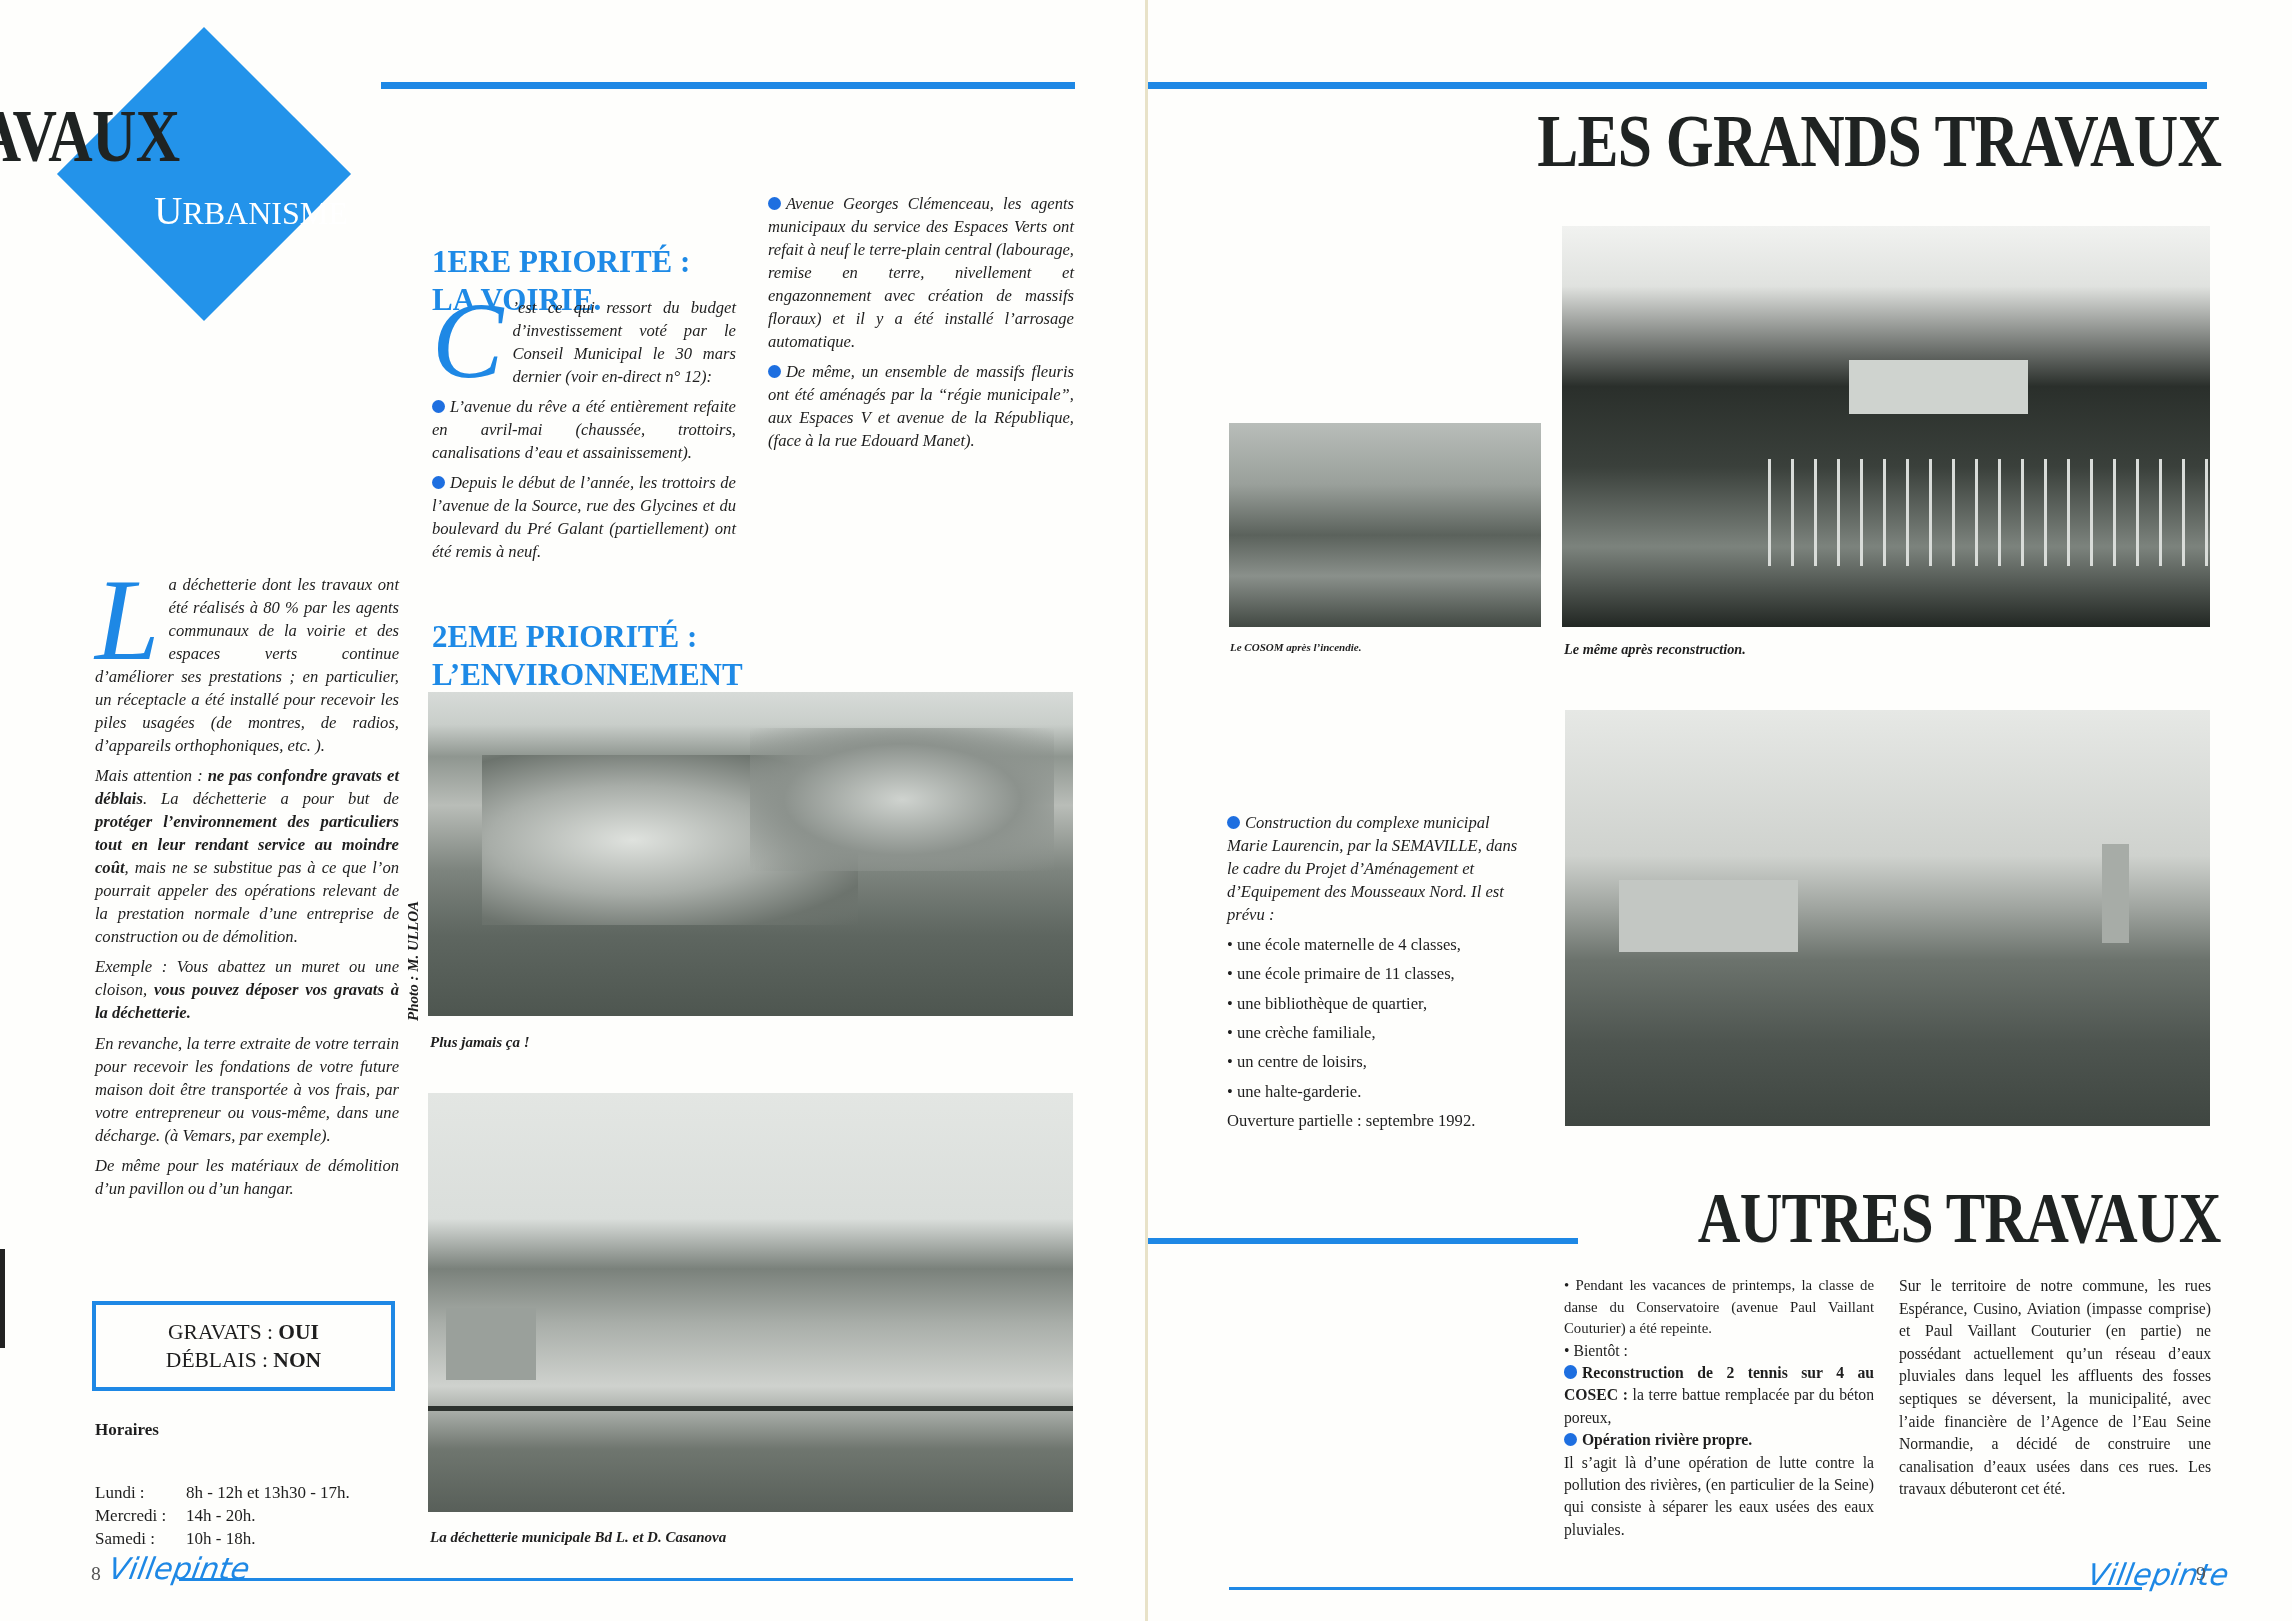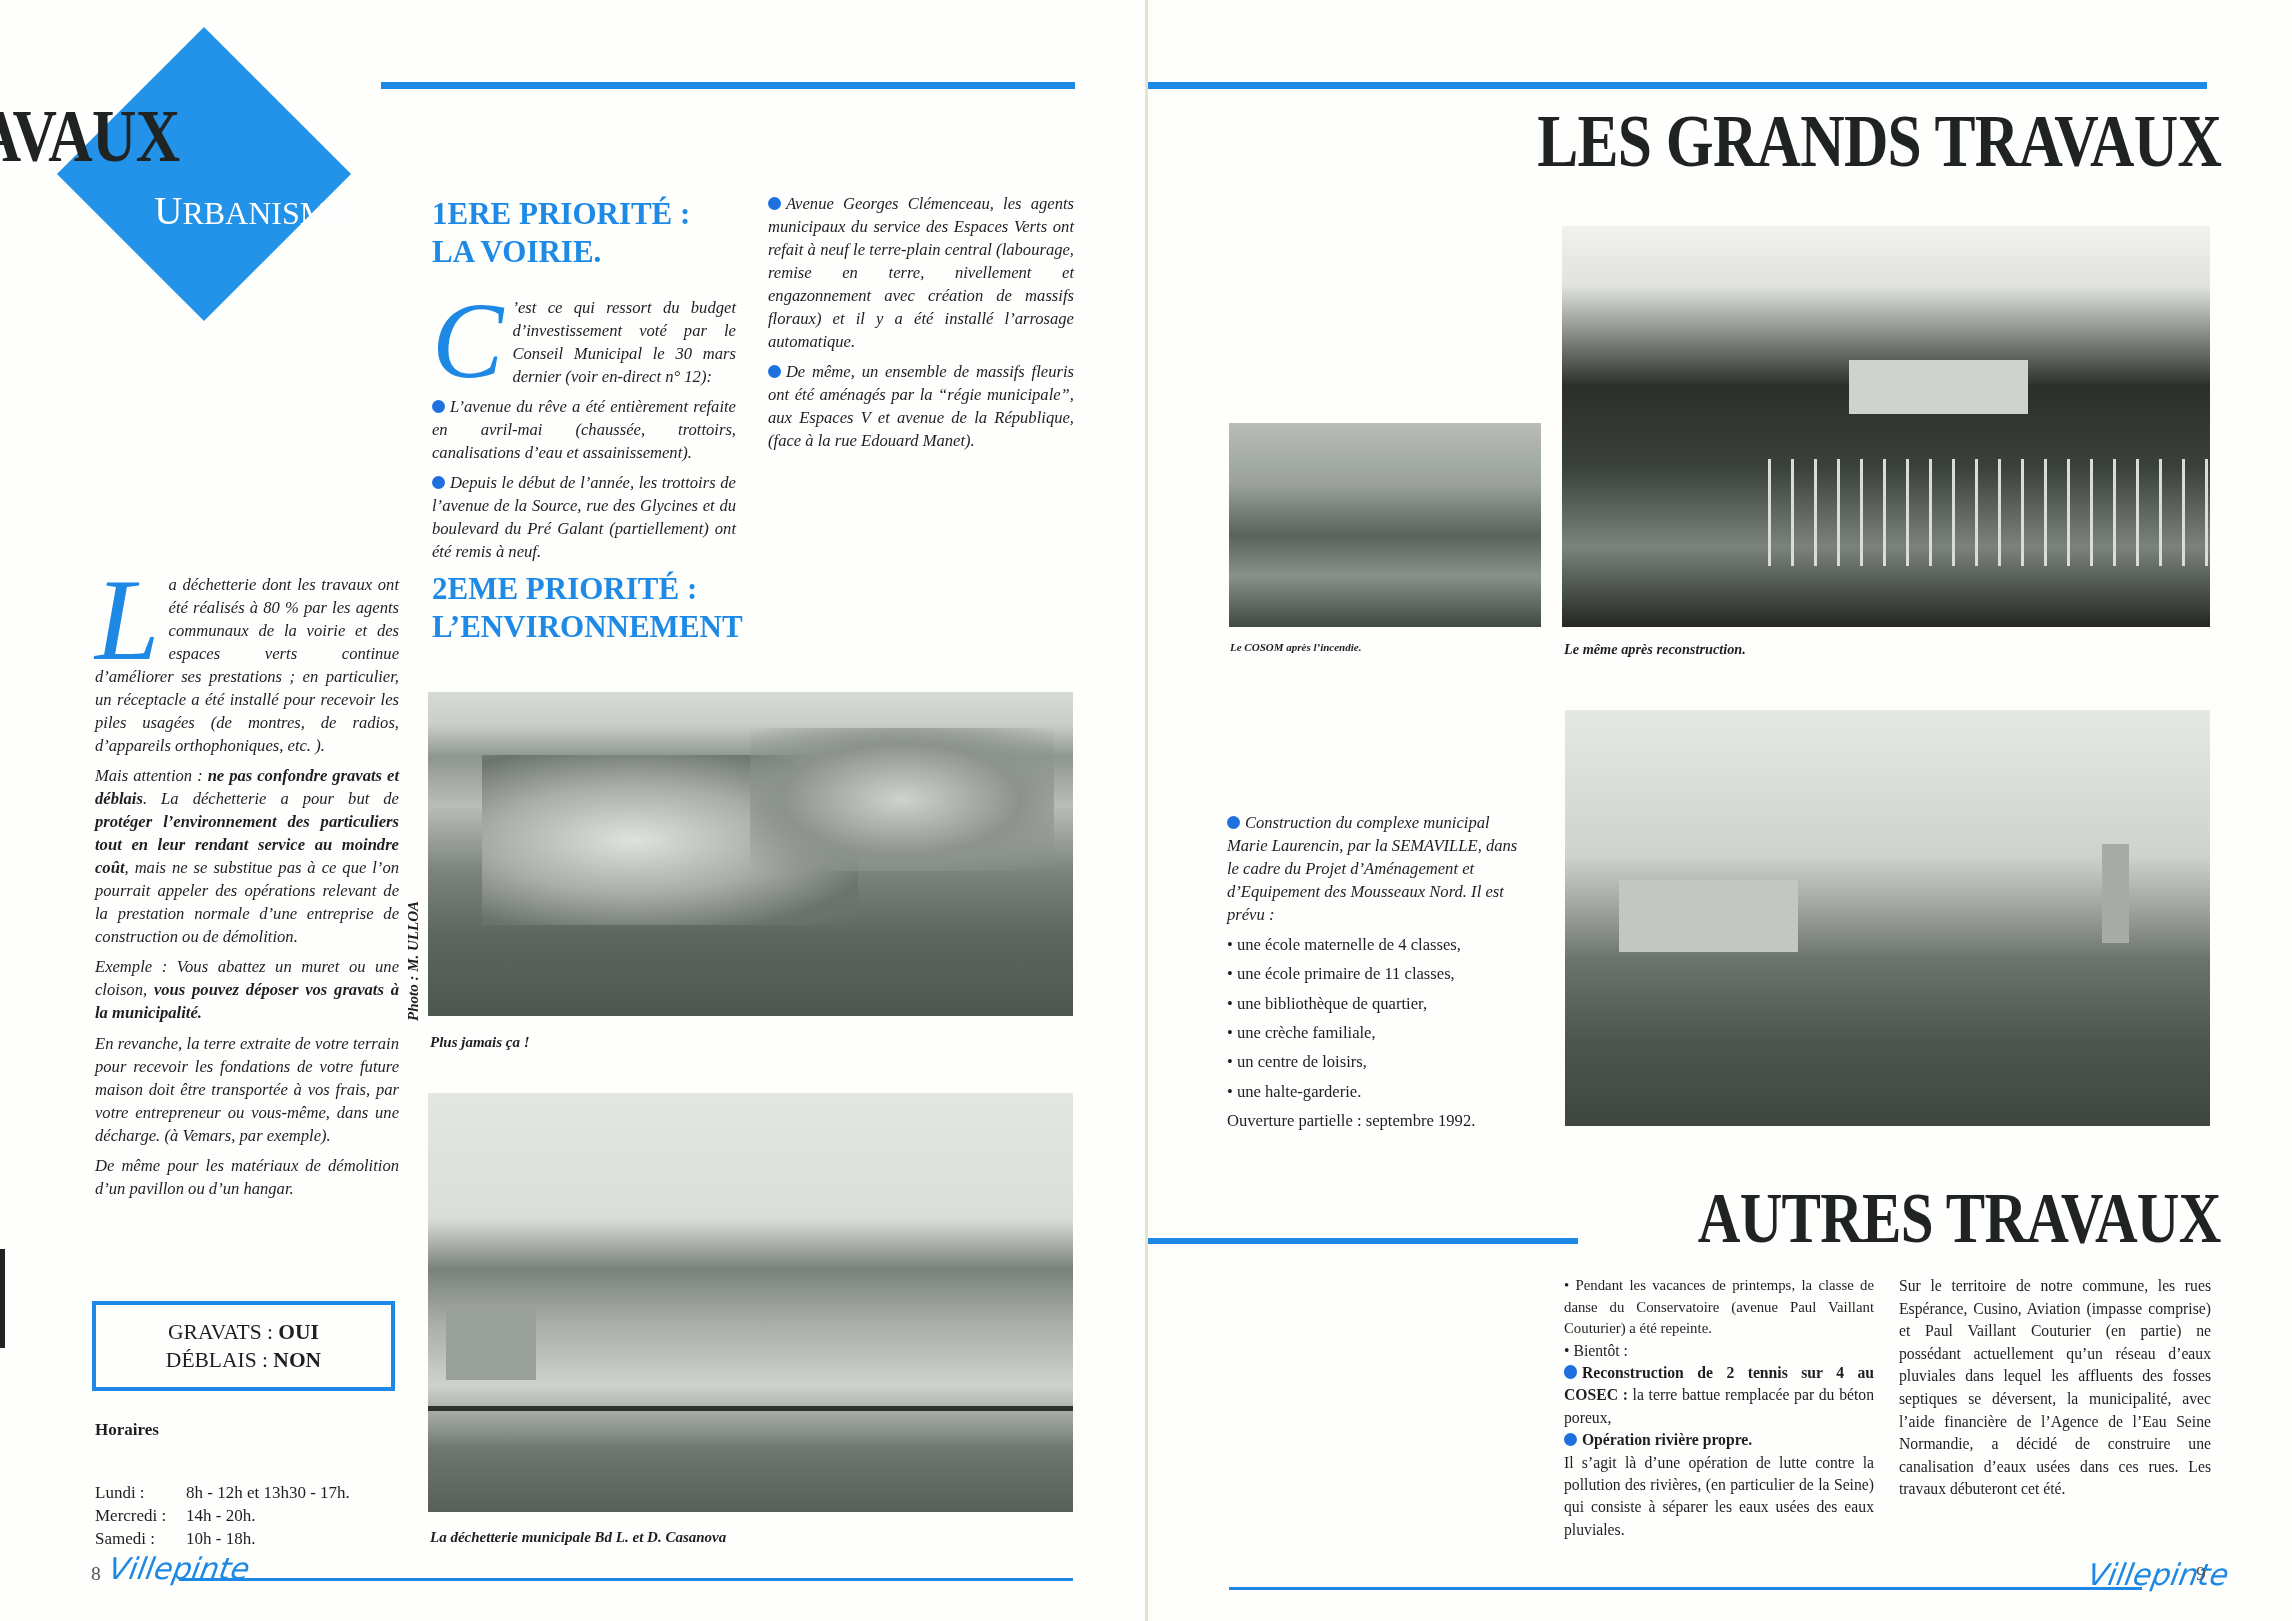--- a/index.html
+++ b/index.html
@@ -4,21 +4,21 @@
 <style>
   html,body{margin:0;padding:0;}
   body{width:2293px;height:1621px;background:#fdfdfb;position:relative;overflow:hidden;
        font-family:"Liberation Serif","DejaVu Serif",serif;color:#1e1e1e;}
   .abs{position:absolute;}
   .page{position:absolute;top:0;height:1621px;background:#fefefc;}
   .spine{position:absolute;left:1145px;top:0;width:2.7px;height:1621px;background:#e8e2c8;}
   .blue-rule{position:absolute;background:#1e88e5;}
   .headline{position:absolute;font-family:"Liberation Serif",serif;font-weight:bold;color:#1f2322;
             letter-spacing:-0.9px;transform:scaleX(0.82);transform-origin:right top;white-space:nowrap;}
-  .sub-blue{position:absolute;font-family:"Liberation Serif",serif;font-weight:bold;color:#1e8ae6;font-size:31px;line-height:38px;}
+  .sub-blue{position:absolute;font-family:"Liberation Serif",serif;font-weight:bold;color:#1e8ae6;font-size:31px;line-height:38px;margin-top:48px;}
   .body{position:absolute;font-size:16.6px;line-height:23px;text-align:justify;}
   .body p{margin:0 0 7.2px 0;font-style:italic;}
   .dot{display:inline-block;width:13.4px;height:13.4px;border-radius:50%;background:#1e6fe0;margin-right:4.5px;vertical-align:-0.9px;}
   .dropcap{float:left;font-size:107px;line-height:86px;color:#1e88e5;margin:1.8px 9px 0 0;font-family:"Liberation Serif",serif;}
   .photo{position:absolute;overflow:hidden;}
   .caption{position:absolute;font-style:italic;font-weight:bold;font-size:15px;}
   .diamond{position:absolute;left:100px;top:70px;width:208px;height:208px;background:#2393ea;transform:rotate(45deg);}
   .urb{position:absolute;left:99px;top:188px;width:304px;text-align:center;color:#fff;font-size:39px;letter-spacing:0px;}
   .urb .sm{font-size:32px;margin-top:20px;}
   .box{position:absolute;left:92px;top:1301px;width:303px;height:90px;border:4.5px solid #1e88e5;text-align:center;font-size:21.5px;line-height:28px;padding-top:12.5px;box-sizing:border-box;}
@@ -59,21 +59,21 @@
   </div>
 
   <div class="sub-blue" style="left:432px;top:570px;">
     <div>2EME PRIORITÉ :</div>
     <div>L’ENVIRONNEMENT</div>
   </div>
 
   <div class="body" style="left:95px;top:573px;width:304px;">
     <p><span class="dropcap" style="font-size:116px;line-height:90px;">L</span><span>a déchetterie dont les travaux ont été réalisés à 80 % par les agents communaux de la voirie et des espaces verts continue d’améliorer ses prestations ; en particulier, un réceptacle a été installé pour recevoir les piles usagées (de montres, de radios, d’appareils orthophoniques, etc. ).</span></p>
     <p><span>Mais attention : </span><b>ne pas confondre gravats et déblais</b><span>. La déchetterie a pour but de </span><b>protéger l’environnement des particuliers tout en leur rendant service au moindre coût</b><span>, mais ne se substitue pas à ce que l’on pourrait appeler des opérations relevant de la prestation normale d’une entreprise de construction ou de démolition.</span></p>
-    <p><span>Exemple : Vous abattez un muret ou une cloison, </span><b>vous pouvez déposer vos gravats à la municipalité.</b></p>
+    <p><span>Exemple : Vous abattez un muret ou une cloison, </span><b>vous pouvez déposer vos gravats à la déchetterie.</b></p>
     <p>En revanche, la terre extraite de votre terrain pour recevoir les fondations de votre future maison doit être transportée à vos frais, par votre entrepreneur ou vous-même, dans une décharge. (à Vemars, par exemple).</p>
     <p>De même pour les matériaux de démolition d’un pavillon ou d’un hangar.</p>
   </div>
 
   <div class="box">
     <div><span>GRAVATS : </span><b>OUI</b></div>
     <div><span>DÉBLAIS : </span><b>NON</b></div>
   </div>
 
   <div class="abs" style="left:95px;top:1420px;font-size:17px;font-weight:bold;">Horaires</div>

